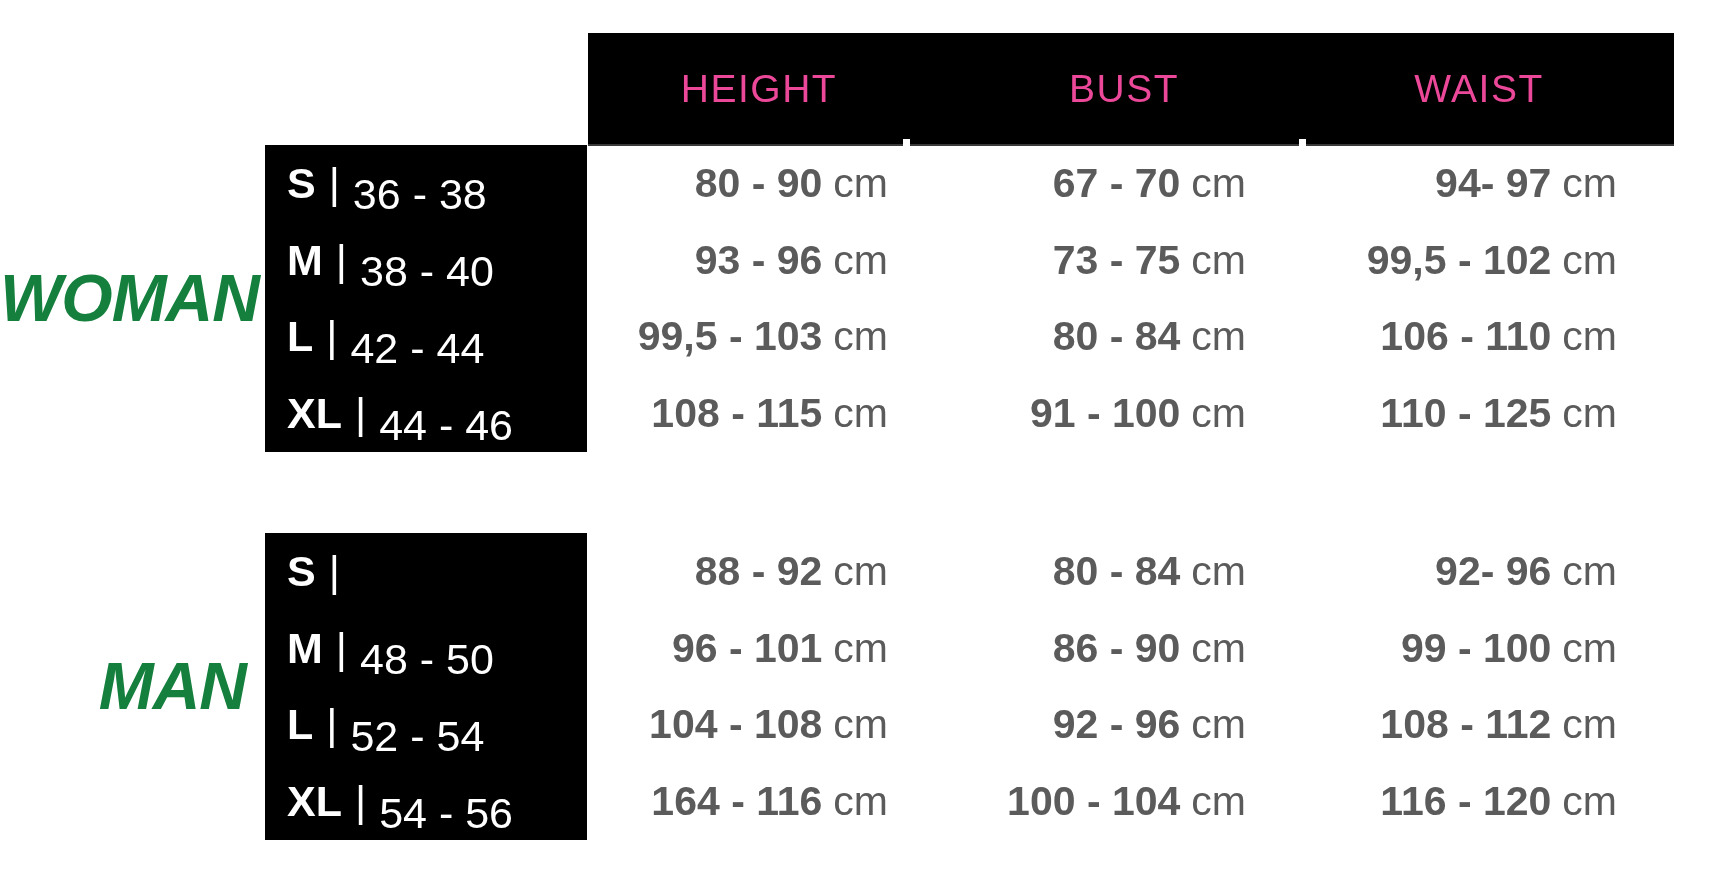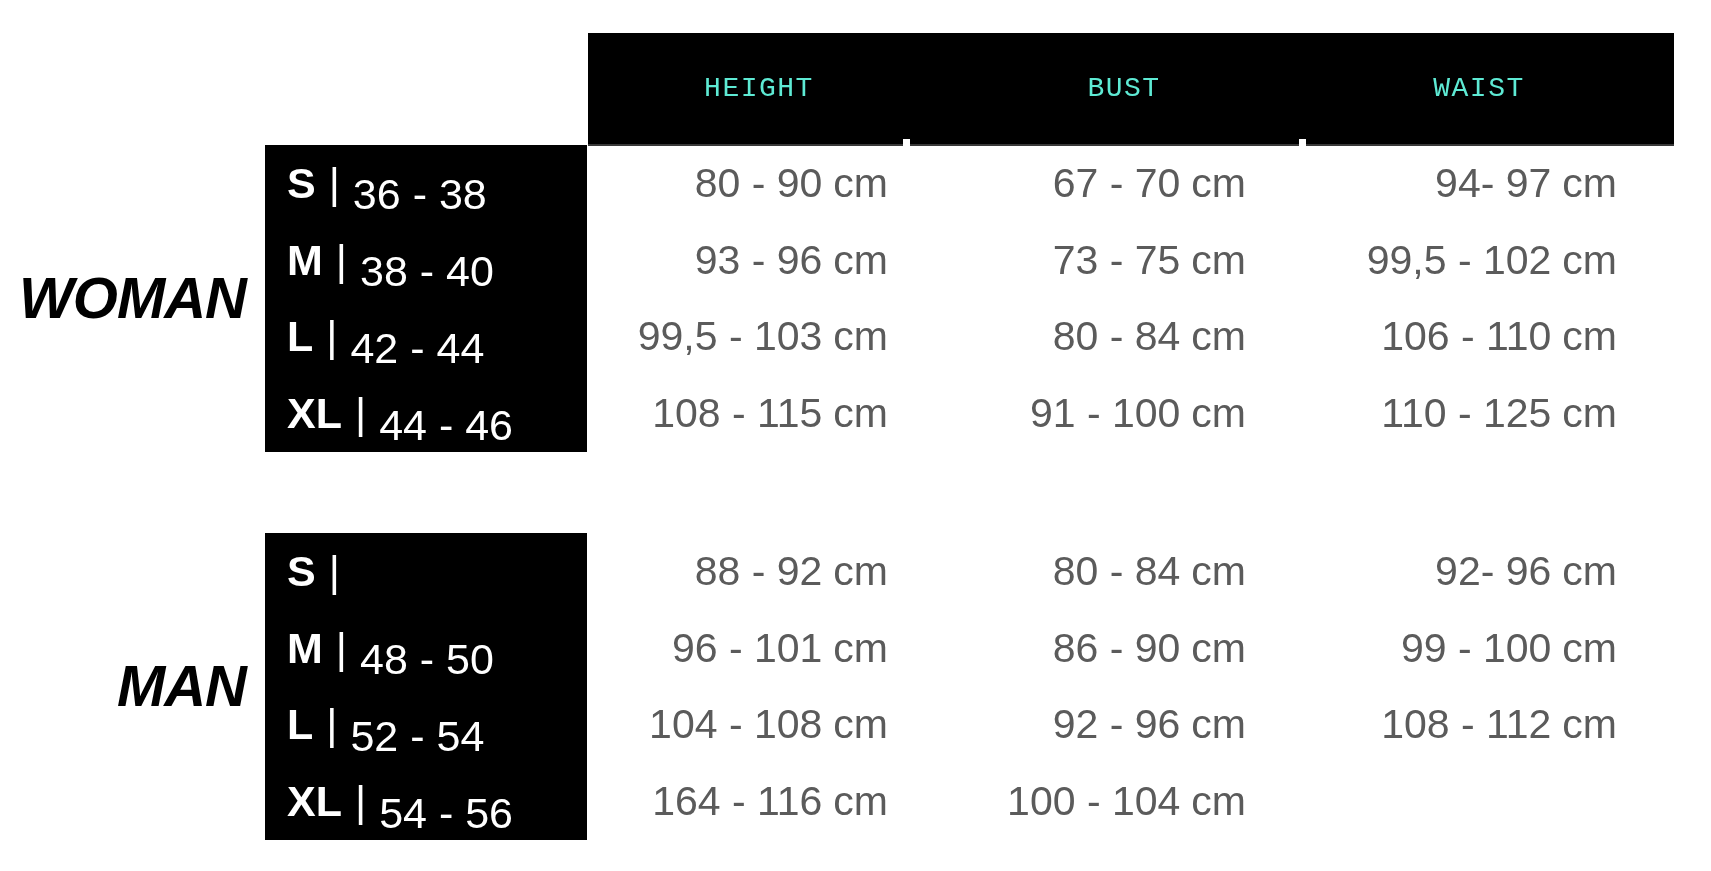--- a/index.html
+++ b/index.html
@@ -14,43 +14,42 @@
   .header-bar {
     position: absolute; left: 588px; top: 33px;
     width: 1086px; height: 113px;
     background: #000000;
     display: flex;
     border-bottom: 2px solid #383838;
     box-sizing: border-box;
   }
   .header-cell {
     display: flex; align-items: center; justify-content: center;
-    color: #5eead4; font-size: 28px; font-weight: 400;
+    color: #ec4899; font-size: 39px; font-weight: 400;
     letter-spacing: 1.5px;
     box-sizing: border-box;
-    font-family: Liberation Mono, monospace;
   }
   .hc1 { width: 318px; padding-left: 24px; }
   .hc2 { width: 396px; padding-left: 40px; }
   .hc3 { width: 372px; padding-right: 18px; }
   .notch {
     position: absolute; bottom: -2px; width: 7px; height: 7px;
     background: #ffffff;
   }
   .notch.n1 { left: 315px; }
   .notch.n2 { left: 711px; }
 
   
   .gender-label {
     position: absolute; left: 0; width: 246px;
     text-align: right;
     font-weight: 700; font-style: italic;
-    font-size: 58px; line-height: 70px;
+    font-size: 66px; line-height: 70px;
     letter-spacing: -1px;
-    color: #000000;
+    color: #15803d;
   }
   .gender-woman { top: 263px; }
   .gender-man   { top: 651px; }
 
   
   .section {
     position: absolute; left: 265px; width: 1408px; height: 307px;
     display: flex; flex-direction: column;
   }
   .section.woman { top: 145px; }
@@ -79,21 +78,21 @@
   .val-cell {
     text-align: right;
     font-size: 41px;
     color: #5b5b5b;
     white-space: nowrap;
     box-sizing: border-box;
   }
   .vc1 { padding-right: 17px; }
   .vc2 { padding-right: 55px; }
   .vc3 { padding-right: 56px; }
-  .val-cell .num  { font-weight: 400; }
+  .val-cell .num  { font-weight: 700; }
   .val-cell .unit { font-weight: 400; margin-left: 11px; }
 </style>
 </head>
 <body>
 
 <div class="canvas">
 
   <div class="header-bar">
     <div class="header-cell hc1">HEIGHT</div>
     <div class="header-cell hc2">BUST</div>
@@ -178,16 +177,17 @@
         <div class="val-cell vc3"><span class="num">108 - 112</span><span class="unit">cm</span></div>
       </div>
       <div class="row">
         <div class="size-cell">
           <span class="size-letter">XL</span>
           <span class="size-sep">|</span>
           <span class="size-range">54 - 56</span>
         </div>
         <div class="val-cell vc1"><span class="num">164 - 116</span><span class="unit">cm</span></div>
         <div class="val-cell vc2"><span class="num">100 - 104</span><span class="unit">cm</span></div>
+        <div class="val-cell vc3"><span class="num">116 - 120</span><span class="unit">cm</span></div>
       </div>
     </div>
 
 </div>
 
 </body></html>

